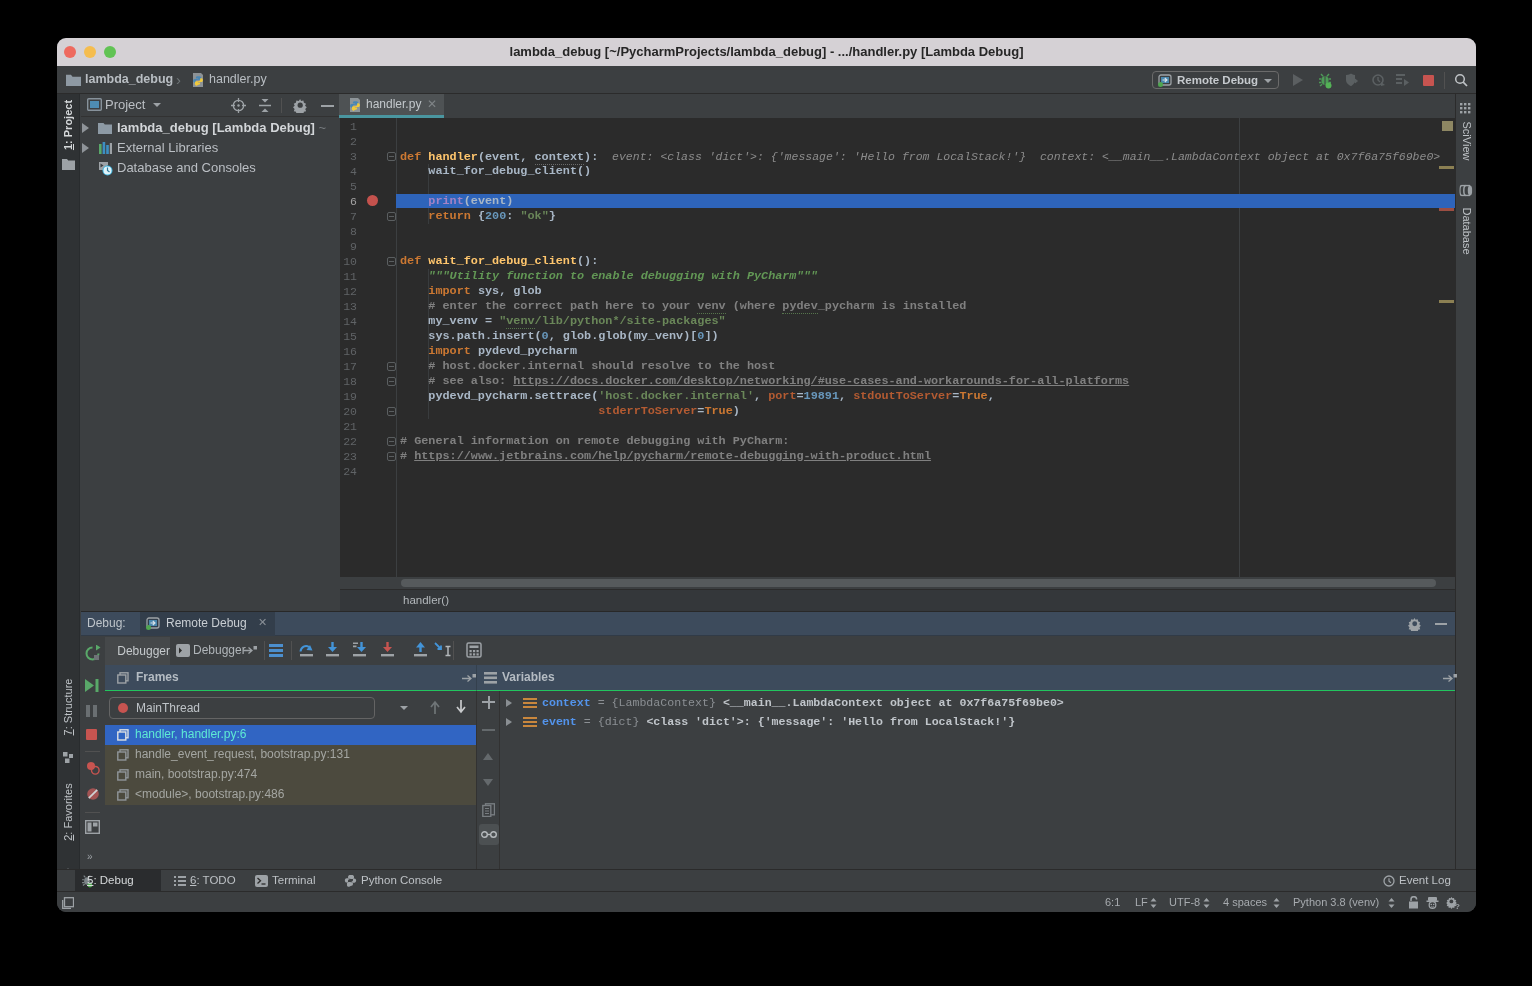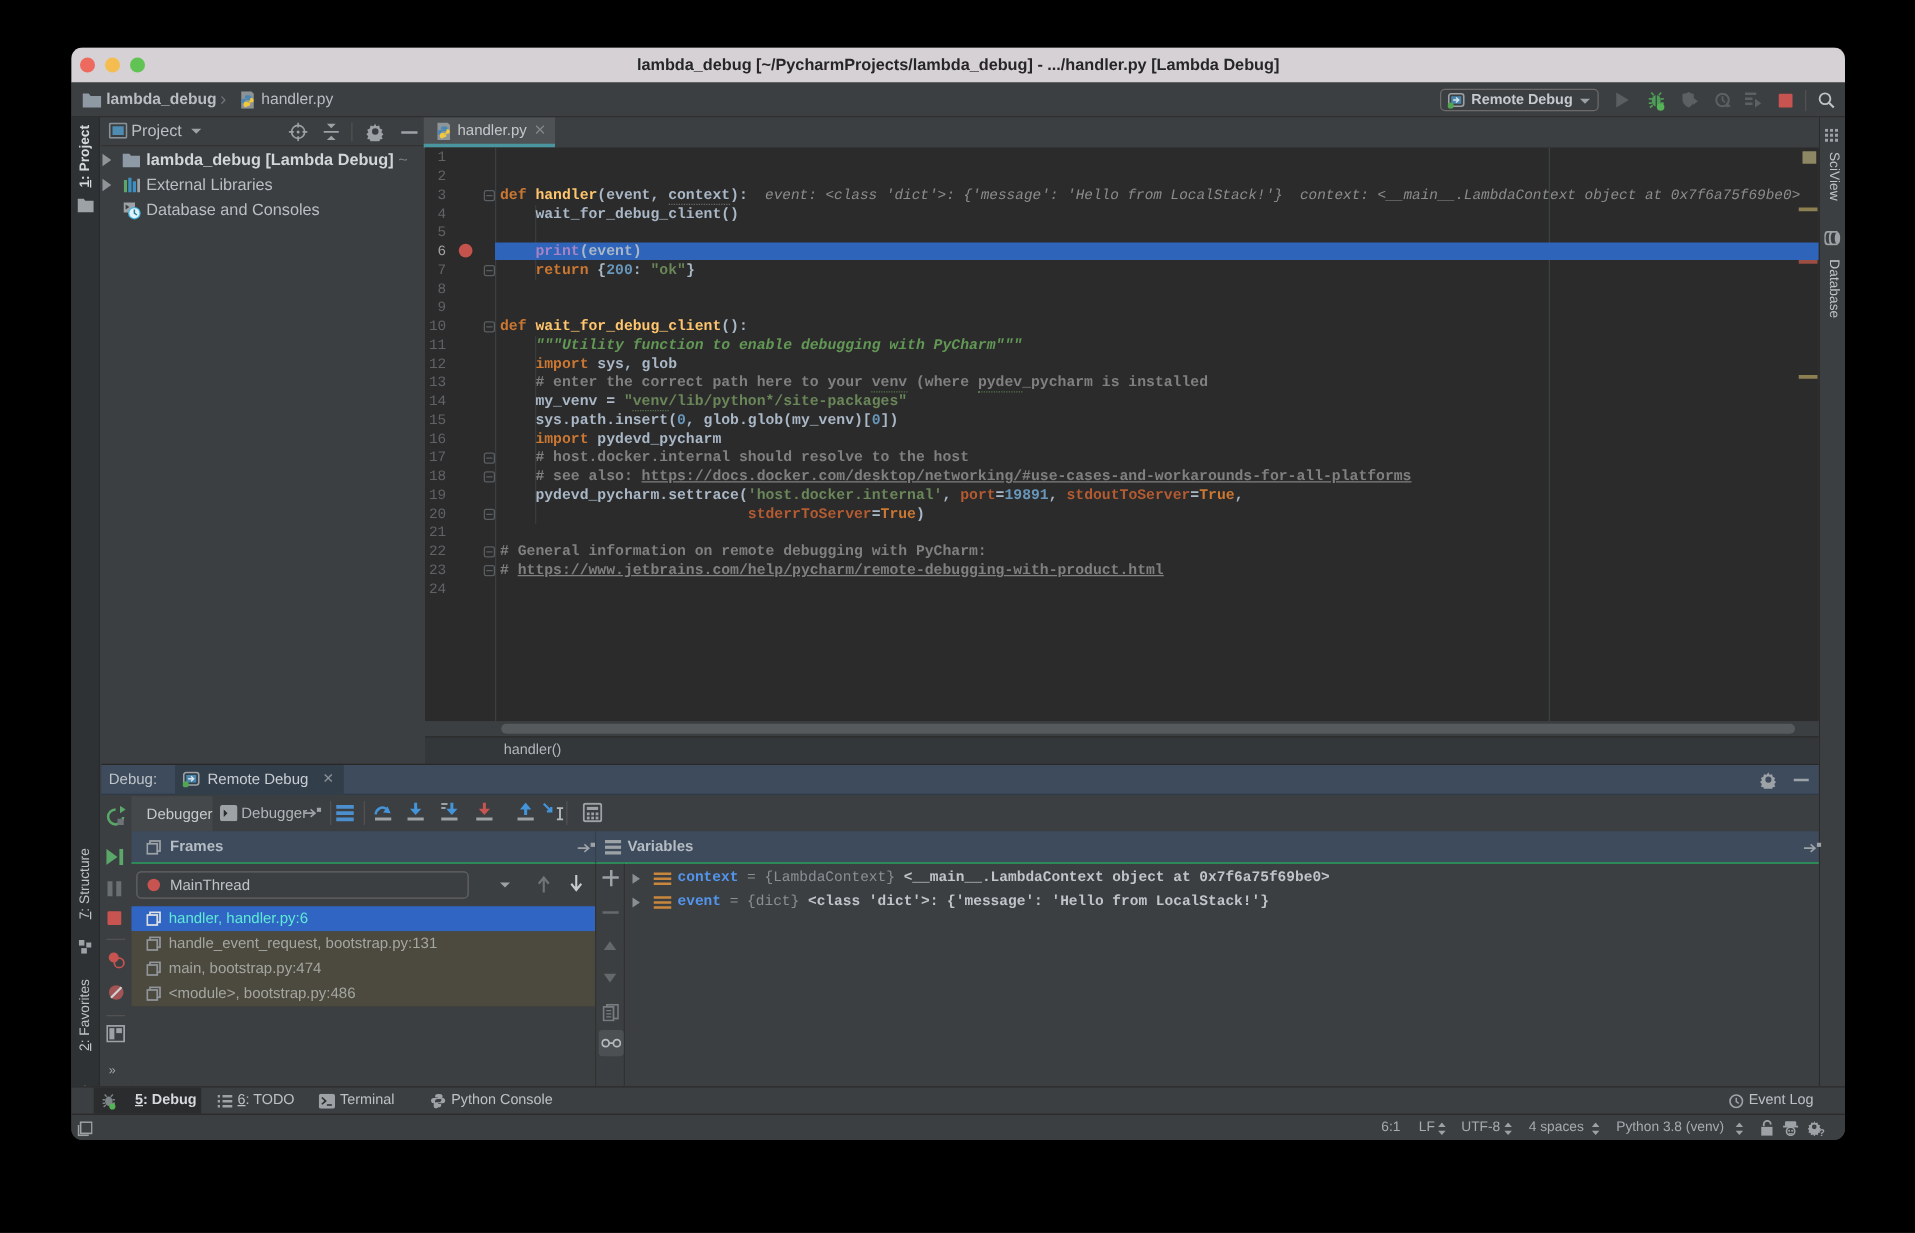--- a/index.html
+++ b/index.html
@@ -503,21 +503,21 @@
 <div id="twbar">
   <div class="abs" style="left:18px;top:0;width:86px;height:21px;background:#2a2c2e">
     <svg class="abs" style="left:5px;top:4px" width="14" height="14" viewBox="0 0 16 17">
           <g stroke="#7c8488" stroke-width="1.4" fill="none">
             <path d="M4 2l2 2.2M12 2l-2 2.2"></path>
             <path d="M2 7h2.5M11.5 7H14M2 10.5h2.5M11.5 10.5H14M3 14l2.2-1.8M13 14l-2.2-1.8"></path>
           </g>
           <ellipse cx="8" cy="8.5" rx="3.6" ry="4.6" fill="#7c8488"></ellipse>
           <circle cx="11.5" cy="13.5" r="3" fill="#54b356"></circle>
         </svg>
-    <div class="abs sitem" style="left:33px;color:#d6d9db;font-weight:bold;font-size:11.5px"><span style="text-decoration:underline">5</span>: Debug</div>
+    <div class="abs sitem" style="left:12px;color:#d6d9db;font-weight:normal;font-size:11.5px"><span style="text-decoration:underline">5</span>: Debug</div>
   </div>
   <svg class="abs" style="left:117px;top:5px" width="12" height="12" viewBox="0 0 12 12">
         <g fill="#9da2a6">
           <rect x="0" y="1" width="2" height="2"></rect>
           <rect x="4" y="1" width="8" height="2"></rect>
           <rect x="0" y="5" width="2" height="2"></rect>
           <rect x="4" y="5" width="8" height="2"></rect>
           <rect x="0" y="9" width="2" height="2"></rect>
           <rect x="4" y="9" width="8" height="2"></rect>
         </g>

